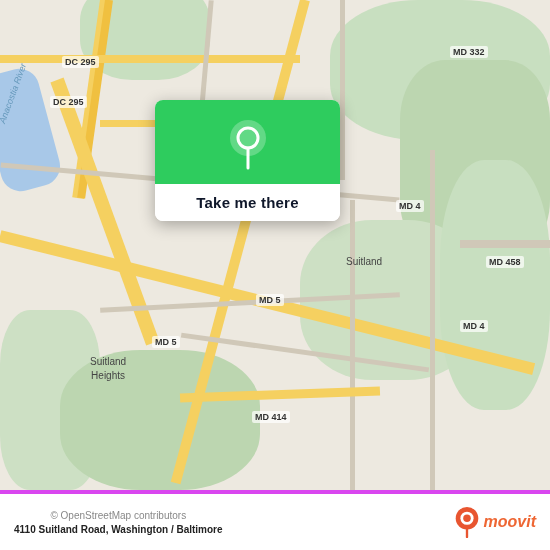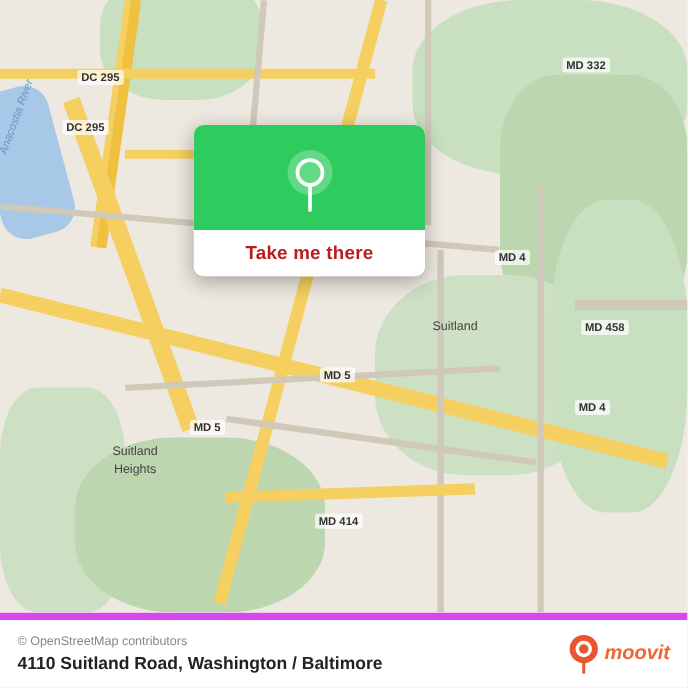--- a/index.html
+++ b/index.html
@@ -89,21 +89,21 @@
       height: 52px;
     }
 
     .popup-button {
       display: block;
       width: 100%;
       padding: 10px 8px;
       text-align: center;
       font-size: 15px;
       font-weight: 600;
-      color: #b91c1c;
+      color: #0f172a;
       background: white;
       border: none;
       cursor: pointer;
       letter-spacing: 0.2px;
     }
 
     
     .popup-tail {
       position: absolute;
       bottom: -12px;
@@ -118,36 +118,37 @@
 
     
     #footer {
       width: 550px;
       height: 60px;
       background: white;
       display: flex;
       align-items: center;
       justify-content: space-between;
       padding: 0 14px;
-      border-top: 6px solid #d946ef;
+      border-top: 4px solid #d946ef;
+      text-align: center;
     }
 
     .footer-left {
       display: flex;
       flex-direction: column;
       gap: 3px;
     }
 
     .copyright-text {
       font-size: 10px;
       color: #888;
     }
 
     .address-text {
-      font-size: 14px;
+      font-size: 10px;
       font-weight: 600;
       color: #222;
     }
 
     .moovit-logo {
       display: flex;
       align-items: center;
       gap: 4px;
     }
 
@@ -215,21 +216,21 @@
   <div class="road-gray" style="top:0; left:340px; width:5px; height:180px;"></div>
   <div class="road-gray" style="top:200px; left:350px; width:5px; height:290px;"></div>
   <div class="road-gray" style="top:150px; left:430px; width:5px; height:340px;"></div>
   <div class="road-gray" style="top:240px; left:460px; width:90px; height:8px;"></div>
 
   <div class="road" style="top:390px; left:180px; width:200px; height:9px; transform:rotate(-2deg);"></div>
 
   <div class="road-label" style="top:28px; left:62px;">DC 295</div>
   <div class="road-label" style="top:68px; left:50px;">DC 295</div>
   <div class="road-label" style="top:18px; left:450px;">MD 332</div>
-  <div class="road-label" style="top:228px; left:465px;">MD 458</div>
+  <div class="road-label" style="top:228px; left:486px;">MD 458</div>
   <div class="road-label" style="top:172px; left:396px;">MD 4</div>
   <div class="road-label" style="top:308px; left:152px;">MD 5</div>
   <div class="road-label" style="top:266px; left:256px;">MD 5</div>
   <div class="road-label" style="top:383px; left:252px;">MD 414</div>
   <div class="road-label" style="top:292px; left:460px;">MD 4</div>
 
   <div class="place-label" style="top:256px; left:346px;">Suitland</div>
   <div class="place-label" style="top:355px; left:90px; text-align:center; line-height:1.4;">
     <span>Suitland</span><br>
     <span>Heights</span>

